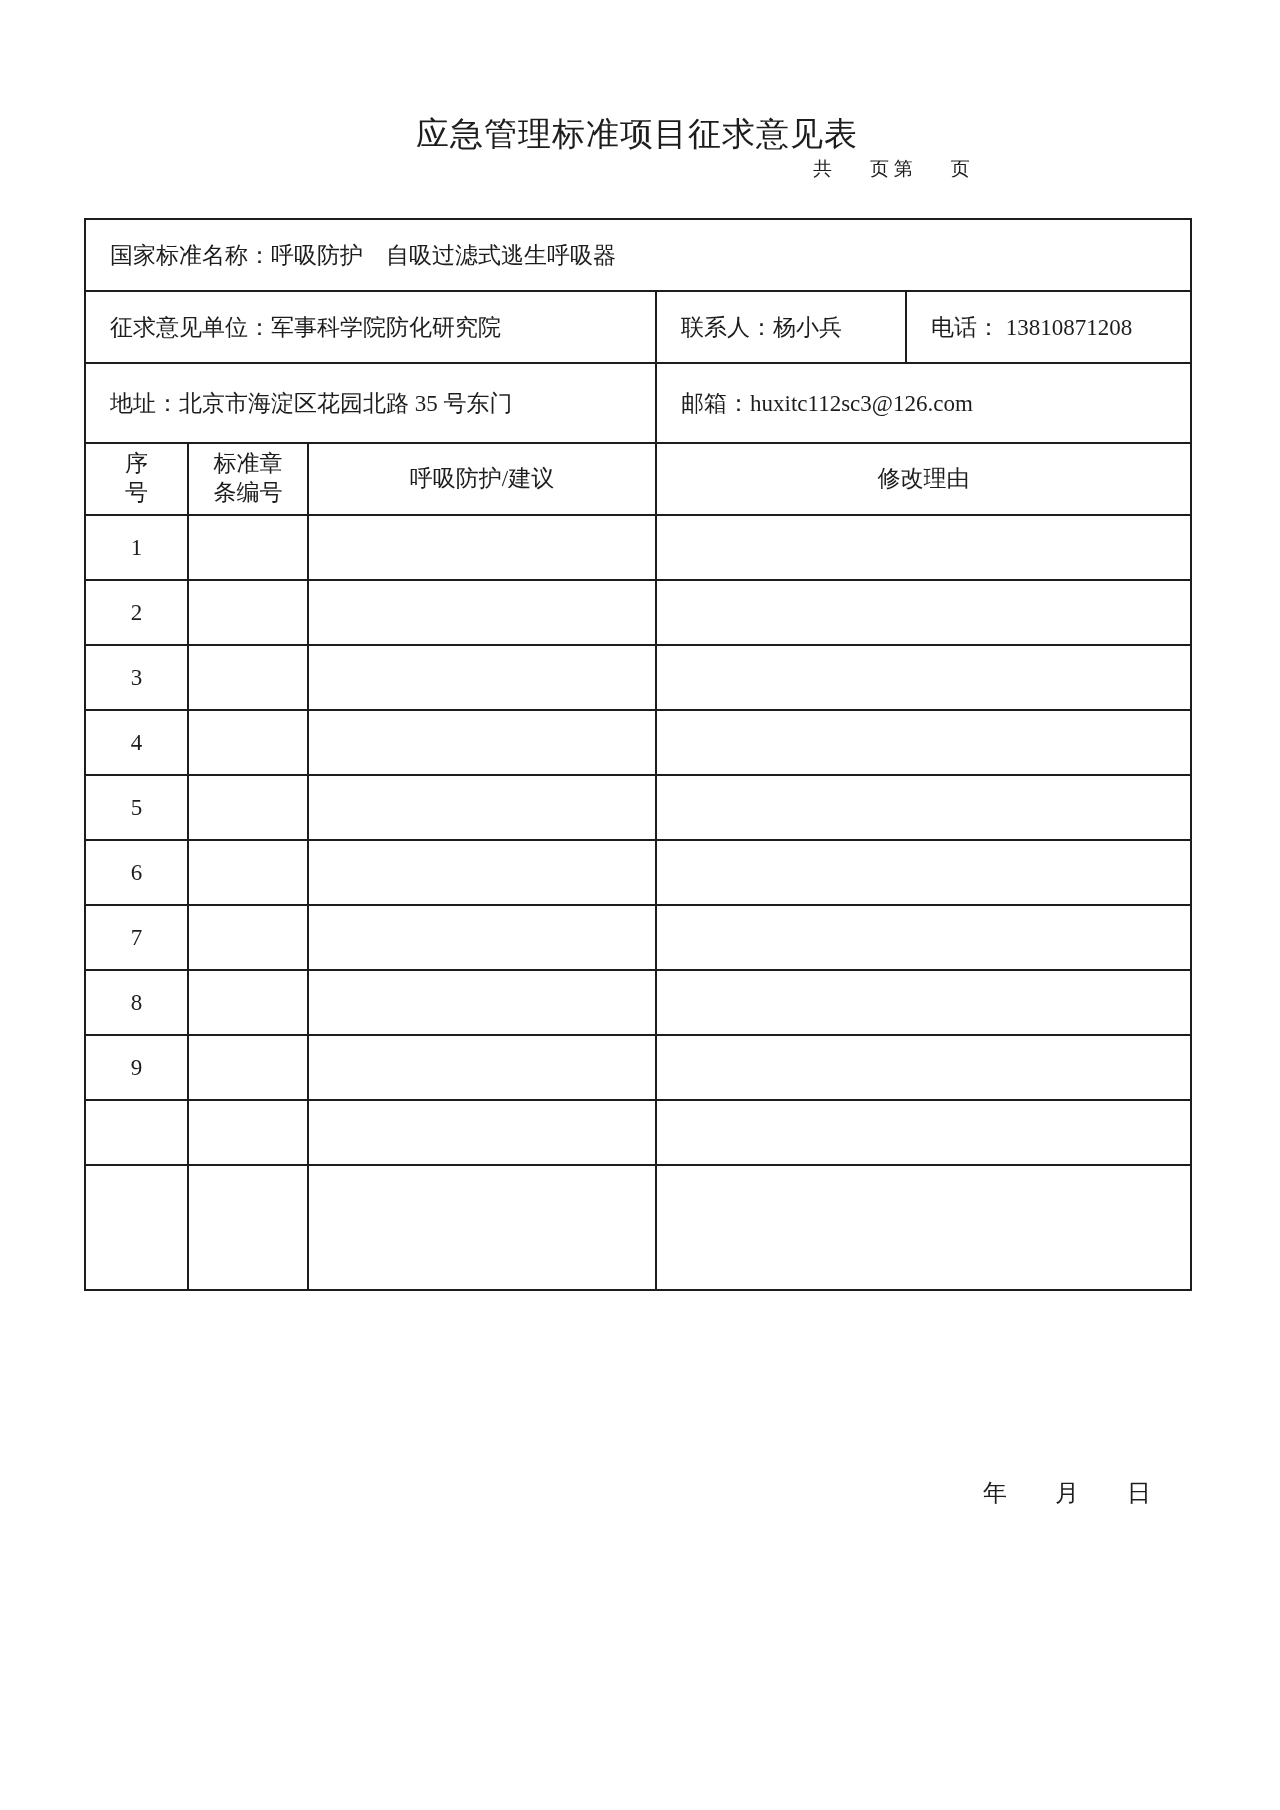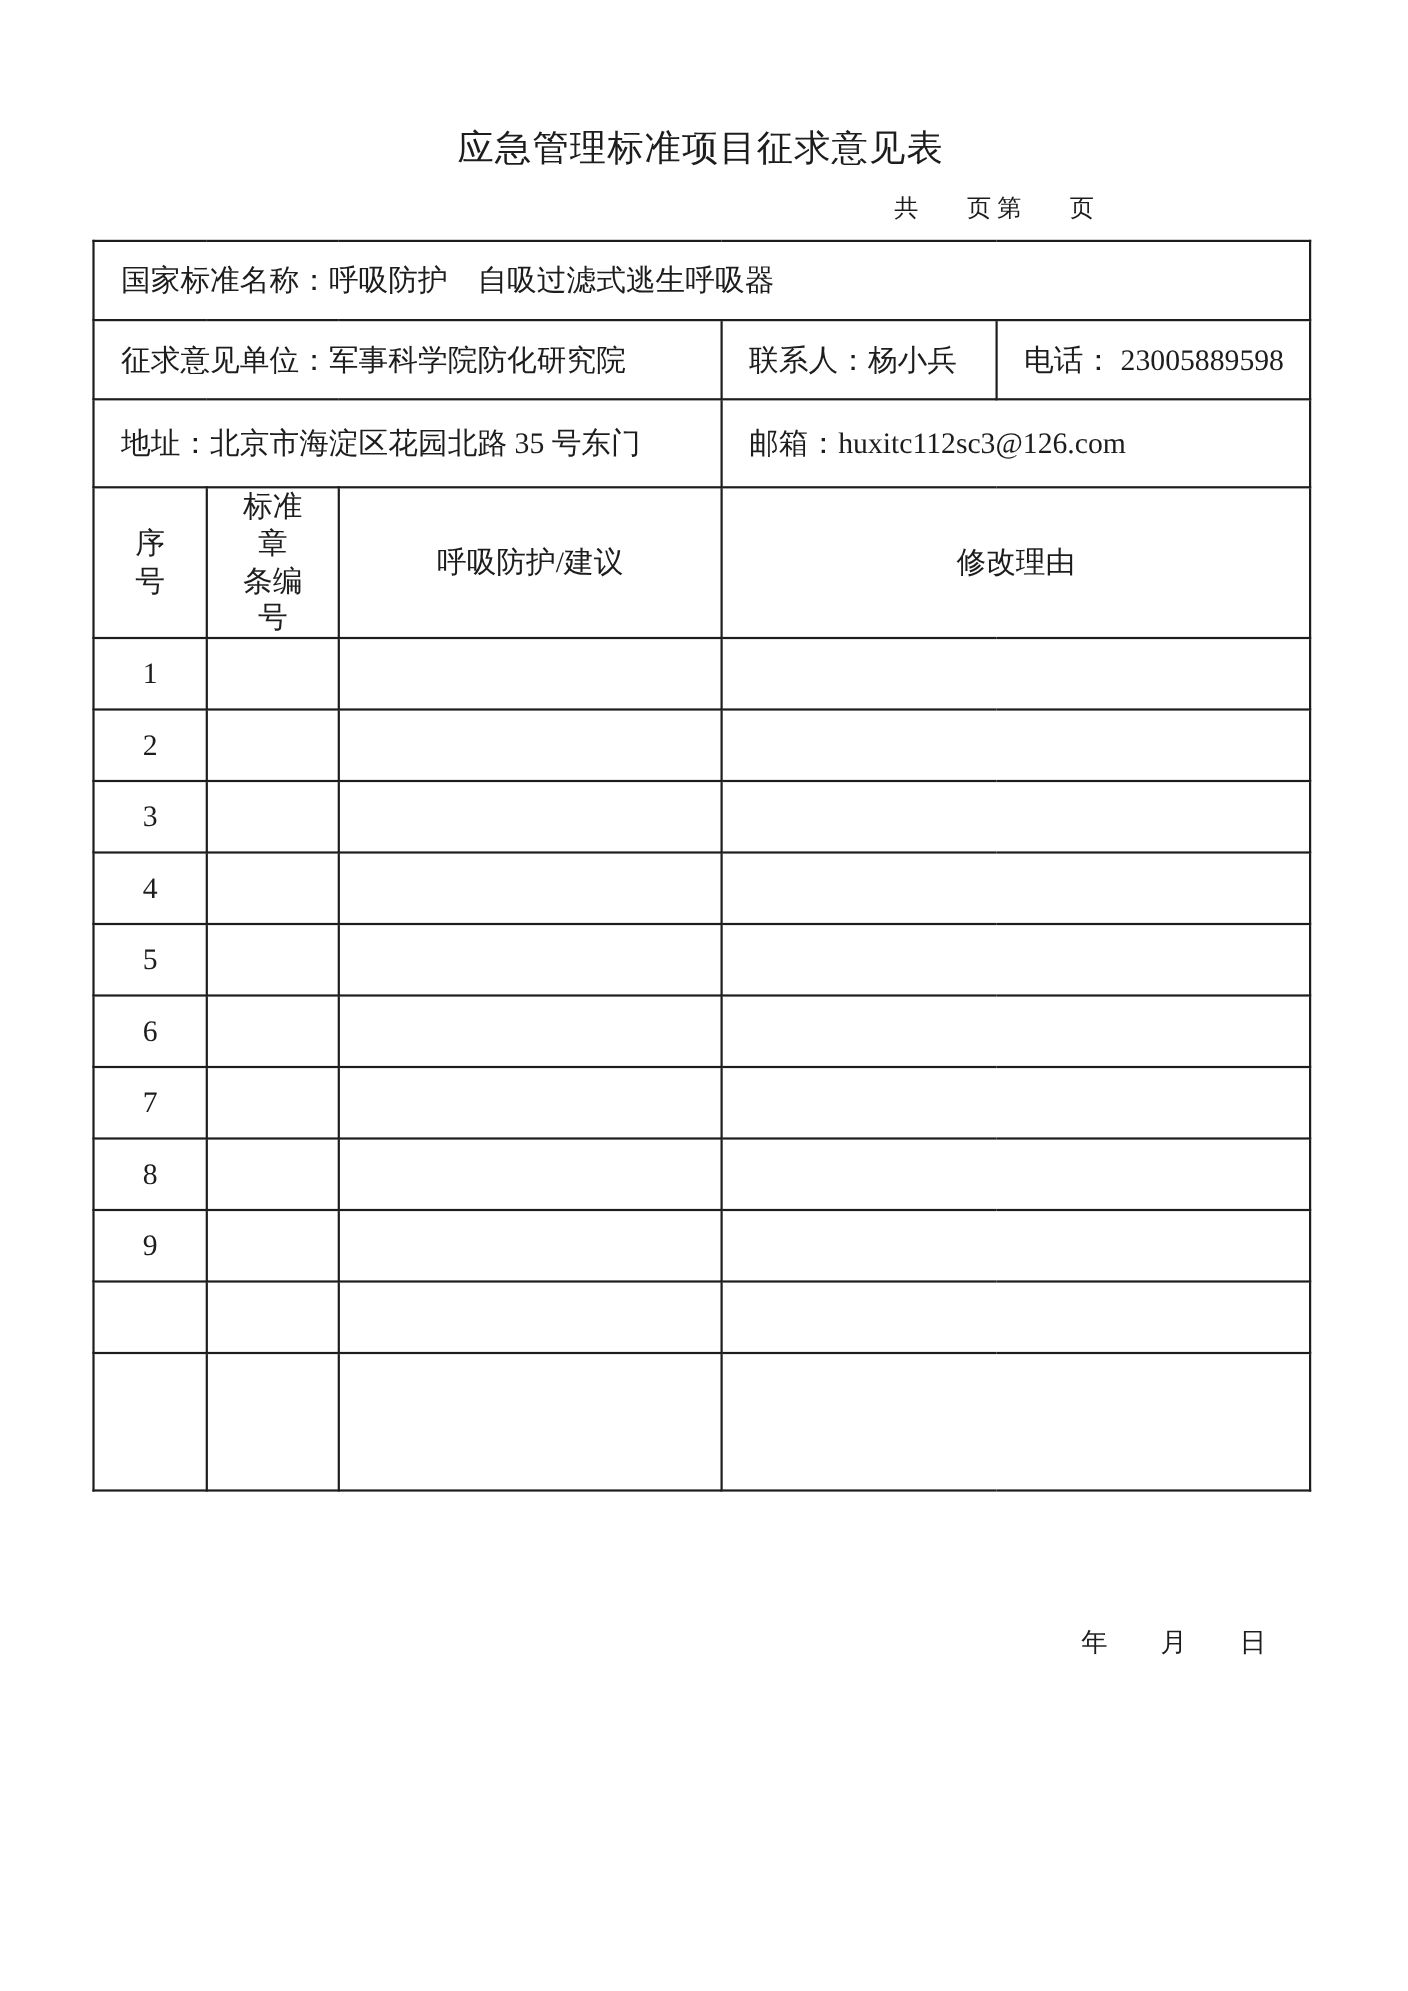--- a/index.html
+++ b/index.html
@@ -20,36 +20,36 @@
     top: 112px;
     width: 1106px;
     text-align: center;
     font-size: 33px;
     letter-spacing: 1px;
     white-space: pre;
   }
   .page-counter {
     position: absolute;
     left: 813px;
-    top: 174px;
-    font-size: 22px;
+    top: 156px;
+    font-size: 19px;
     white-space: pre;
   }
   table.form {
     position: absolute;
     left: 84px;
     top: 218px;
     width: 1106px;
     border-collapse: collapse;
     table-layout: fixed;
   }
   table.form td, table.form th {
     border: 2px solid #1d1d1d;
     padding: 0 24px;
-    font-size: 27px;
+    font-size: 23px;
     font-weight: normal;
     vertical-align: middle;
     overflow: hidden;
   }
   tr.info-row { height: 72px; }
   tr.info-row3 { height: 80px; }
   tr.header-row { height: 72px; }
   tr.data-row { height: 65px; }
   tr.data-row.tall { height: 125px; }
   th.hdr {
@@ -113,21 +113,21 @@
     </tr>
 
     <tr class="info-row">
       <td colspan="3">
         <span class="info-text">征求意见单位：军事科学院防化研究院</span>
       </td>
       <td>
         <span class="info-text">联系人：杨小兵</span>
       </td>
       <td>
-        <span class="info-text">电话： 23005889598</span>
+        <span class="info-text">电话： 13810871208</span>
       </td>
     </tr>
 
     <tr class="info-row3">
       <td colspan="3">
         <span class="info-text">地址：北京市海淀区花园北路 35 号东门</span>
       </td>
       <td colspan="2">
         <span class="info-text">邮箱：huxitc112sc3@126.com</span>
       </td>

